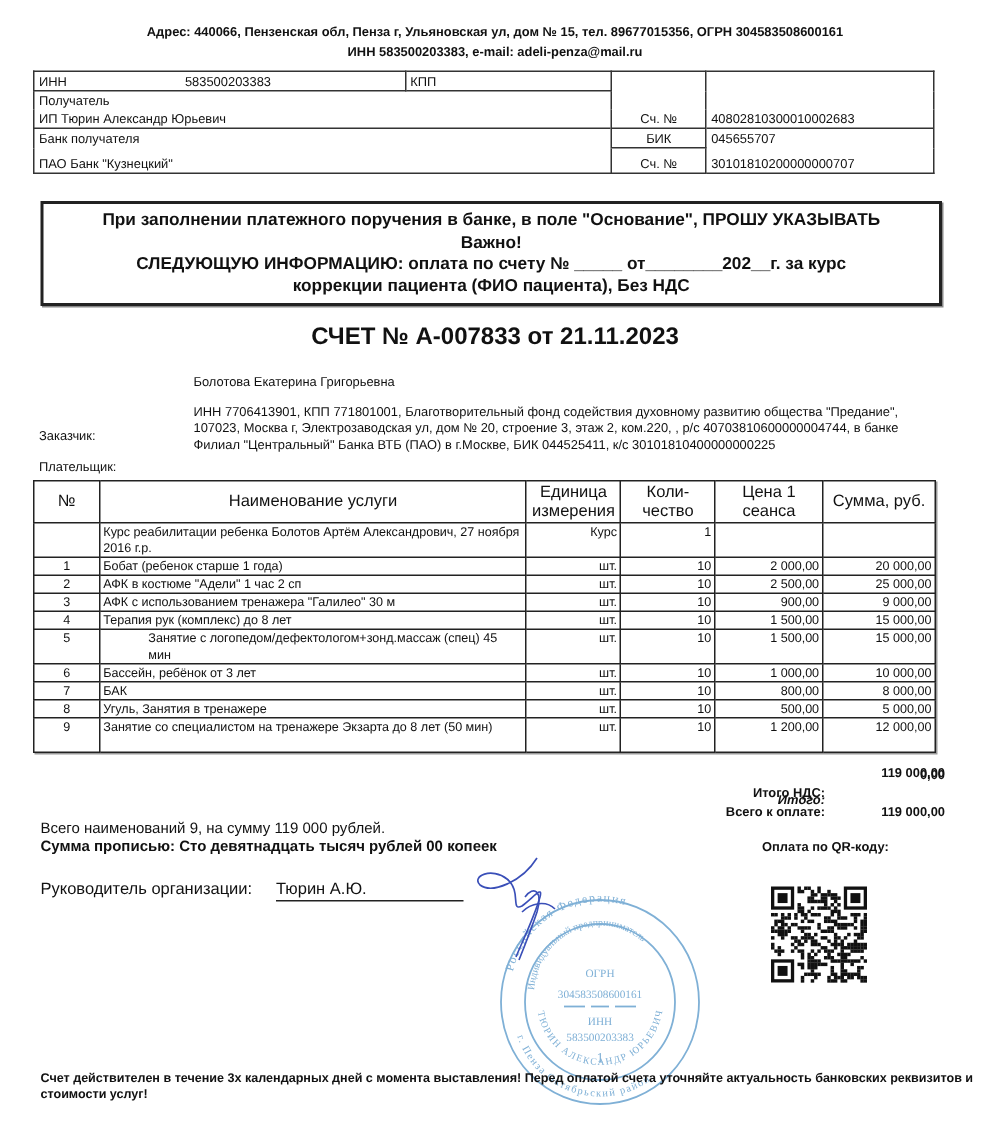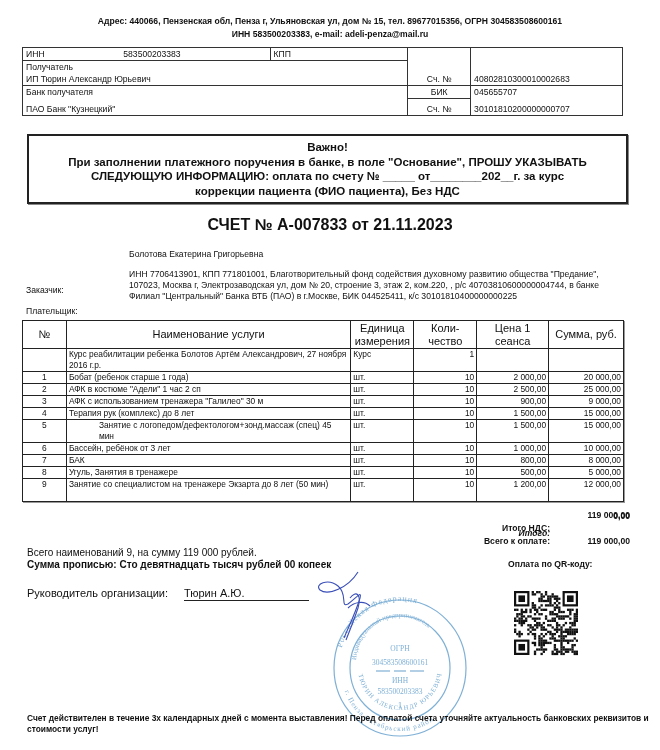--- a/index.html
+++ b/index.html
@@ -22,21 +22,21 @@
 
   .lbl { position: absolute; left: 26px; font-size: 8.6px; margin-top: 36px; }
   .val { position: absolute; left: 129px; width: 500px; font-size: 8.6px; line-height: 11px; }
 
   
   .svc { position: absolute; left: 22px; top: 320px; width: 602px; border-collapse: collapse; font-size: 8.4px; box-shadow: 1px 1px 0 #999; }
   .svc th { border: 1px solid #222; font-weight: normal; font-size: 11px; line-height: 12.5px; height: 28px; text-align: center; vertical-align: middle; }
   .svc td { border: 1px solid #222; padding: 0 2px; vertical-align: top; line-height: 11px; height: 12px; }
   .svc .num { text-align: center; }
   .svc .r { text-align: right; }
-  .svc .ctr { text-align: left; }
+  .svc .ctr { text-align: right; }
 
   .tot { position: absolute; font-size: 8.6px; font-weight: bold; text-align: right; }
   .tot-l { left: 440px; width: 110px; }
   .tot-v { left: 555px; width: 75px; }
 
   .small { position: absolute; left: 27px; font-size: 10px; }
   .small.b { font-weight: bold; }
   .qr-lbl { position: absolute; left: 508px; top: 559px; font-size: 8.6px; font-weight: bold; }
 
   .sign { position: absolute; left: 27px; top: 587px; font-size: 11px; }
@@ -84,22 +84,22 @@
   </tr>
   <tr>
     <td colspan="3" class="nt" style="height:17px;">ПАО Банк "Кузнецкий"</td>
     <td class="c">Сч. №</td>
     <td class="nt">30101810200000000707</td>
   </tr>
 </tbody>
   </table>
 
 <div class="notice">
+  <div>При заполнении платежного поручения в банке, в поле "Основание", ПРОШУ УКАЗЫВАТЬ</div>
   <div>Важно!</div>
-  <div>При заполнении платежного поручения в банке, в поле "Основание", ПРОШУ УКАЗЫВАТЬ</div>
   <div>СЛЕДУЮЩУЮ ИНФОРМАЦИЮ: оплата по счету № _____ от________202__г. за курс</div>
   <div>коррекции пациента (ФИО пациента), Без НДС</div>
 </div>
 
 <div class="title">СЧЕТ № А-007833 от 21.11.2023</div>
 
 <div class="lbl" style="top:249px;">Заказчик:</div>
 <div class="val" style="top:249px;">Болотова Екатерина Григорьевна</div>
 <div class="lbl" style="top:270px;">Плательщик:</div>
 <div class="val" style="top:269px;">ИНН 7706413901, КПП 771801001, Благотворительный фонд содействия духовному развитию общества "Предание", 107023, Москва г, Электрозаводская ул, дом № 20, строение 3, этаж 2, ком.220, , р/с 40703810600000004744, в банке Филиал "Центральный" Банка ВТБ (ПАО) в г.Москве, БИК 044525411, к/с 30101810400000000225</div>

